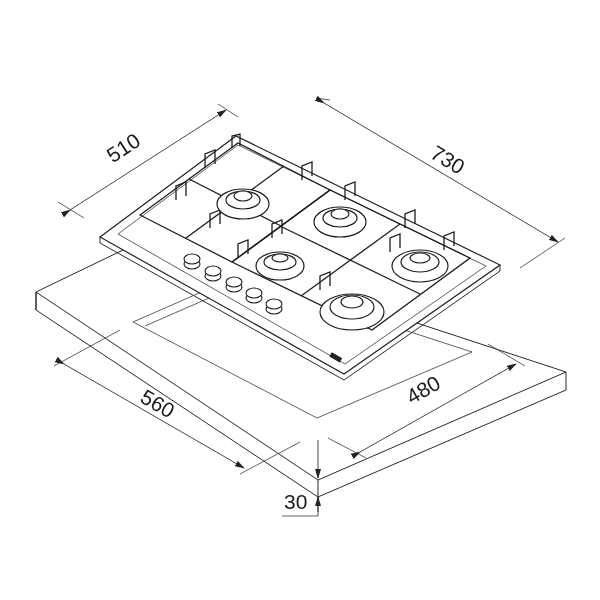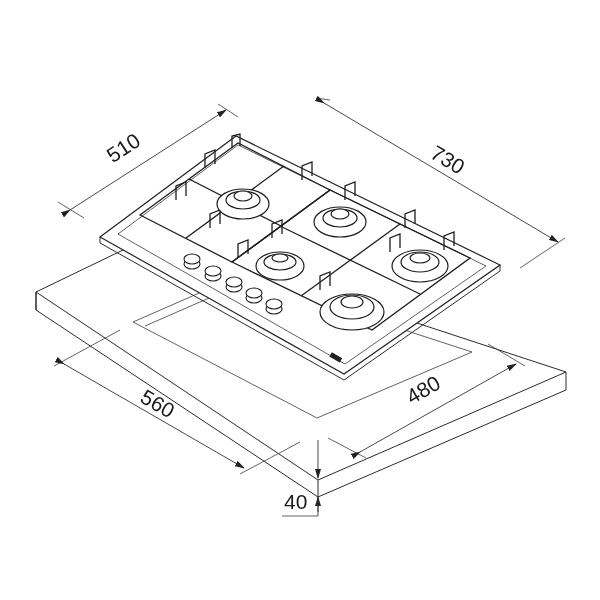--- a/index.html
+++ b/index.html
@@ -131,14 +131,14 @@
     <line class="dim" x1="318" y1="512" x2="318" y2="497" marker-end="url(#arr)"></line>
     <line class="dim" x1="318" y1="497" x2="318" y2="516"></line>
     <line class="thin" x1="282" y1="516" x2="318" y2="516"></line>
   </g>
 </svg>
 
 <div class="label" style="left:106px;top:136px;transform:rotate(-33deg);">510</div>
 <div class="label" style="left:430px;top:148px;transform:rotate(31deg);">730</div>
 <div class="label" style="left:140px;top:392px;transform:rotate(30deg);">560</div>
 <div class="label" style="left:406px;top:378px;transform:rotate(-30deg);">480</div>
-<div class="label" style="left:284px;top:490px;">40</div>
+<div class="label" style="left:284px;top:490px;">30</div>
 </div>
 
 </body></html>

